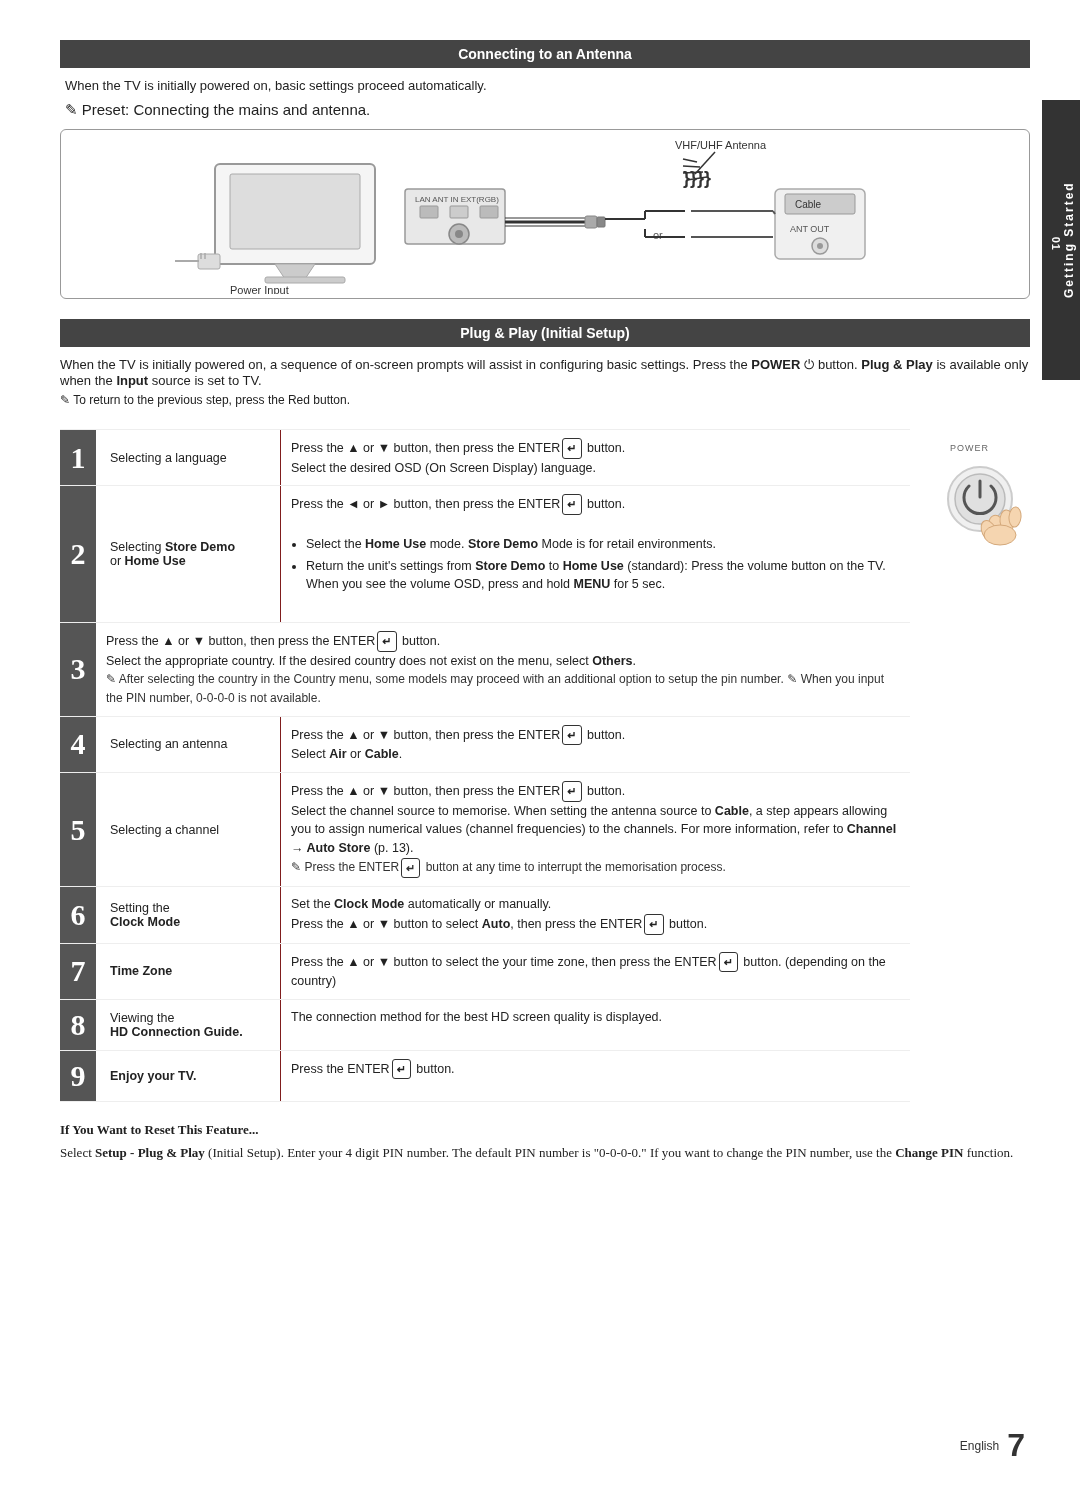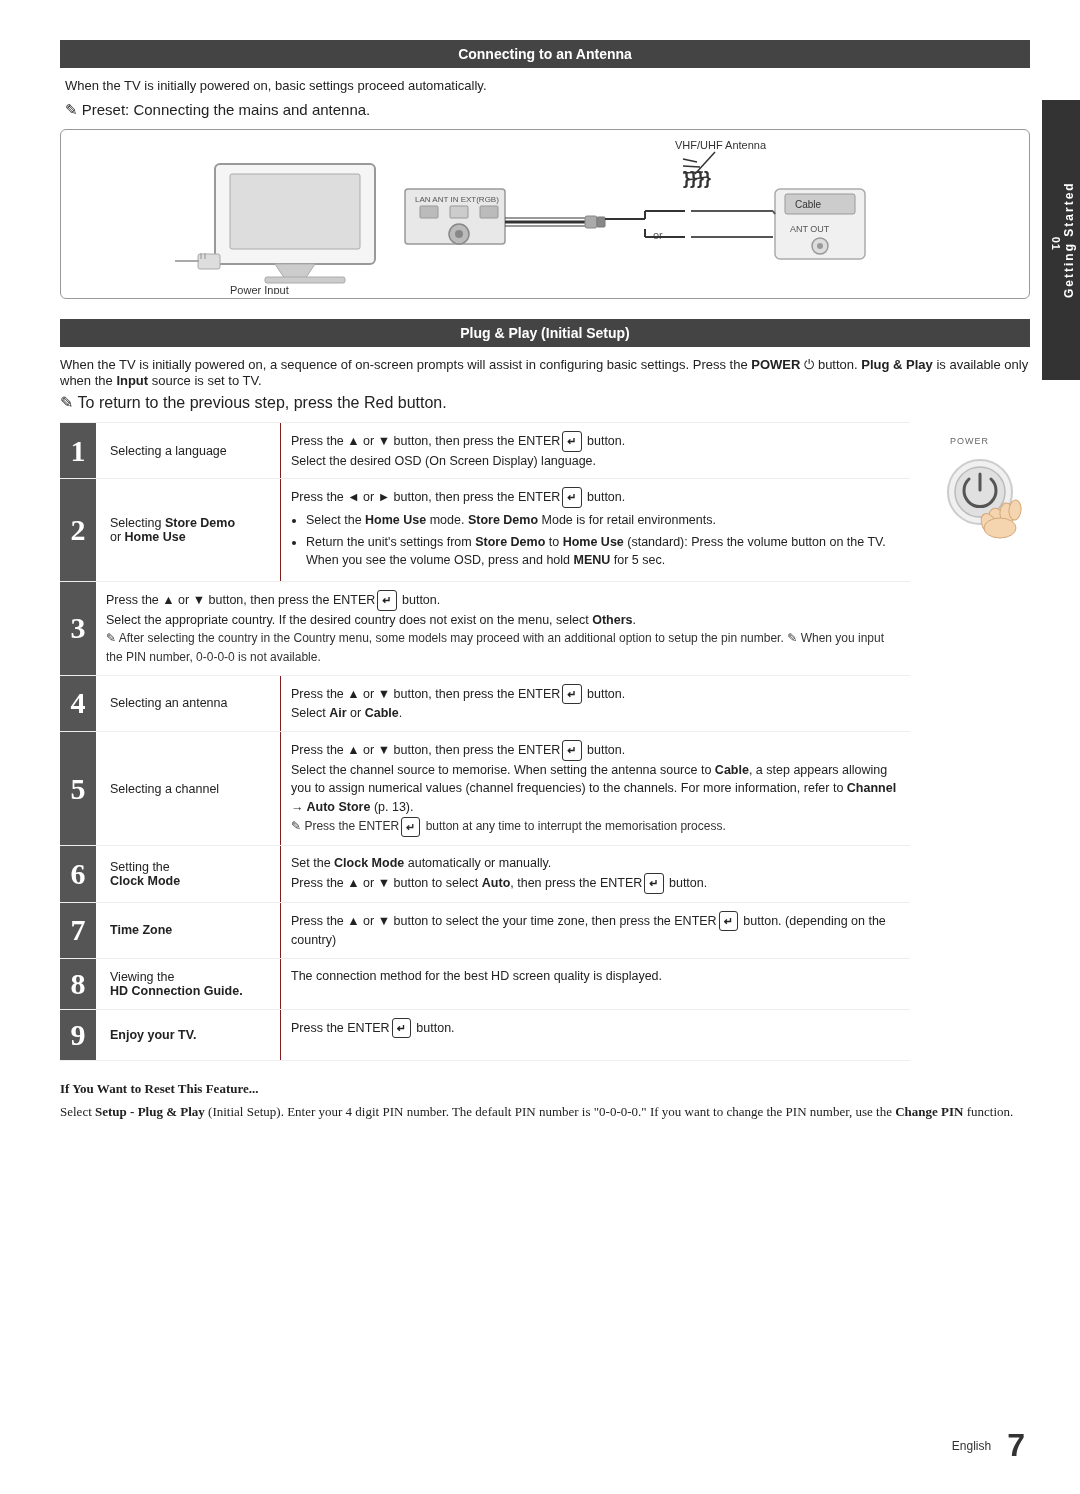--- a/index.html
+++ b/index.html
@@ -103,22 +103,22 @@
     .plug-section {
       margin-bottom: 10px;
     }
 
     .plug-intro {
       font-size: 13px;
       margin-bottom: 5px;
     }
 
     .plug-note {
-      font-size: 16px;
-      margin-bottom: 10px;
+      font-size: 12px;
+      margin-bottom: 22px;
     }
     .plug-note::before {
       content: "✎ ";
     }
 
     
     .steps-container {
       display: flex;
       gap: 20px;
       margin-bottom: 20px;
@@ -176,21 +176,21 @@
 
     .step-content {
       flex: 1;
       padding: 8px 10px;
       font-size: 12.5px;
       line-height: 1.5;
     }
 
     .step-content ul {
       padding-left: 15px;
-      margin: 3px 0;
+      margin: 20px 0;
     }
 
     .step-content ul li {
       margin-bottom: 3px;
     }
 
     .note-line {
       font-size: 12px;
       color: #333;
       margin-top: 3px;
@@ -216,21 +216,21 @@
       line-height: 1.6;
     }
 
     
     .page-footer {
       position: absolute;
       bottom: 30px;
       right: 55px;
       display: flex;
       align-items: center;
-      gap: 16px;
+      gap: 8px;
     }
 
     .footer-lang {
       font-size: 12px;
       color: #333;
     }
 
     .footer-num {
       font-size: 32px;
       font-weight: bold;

